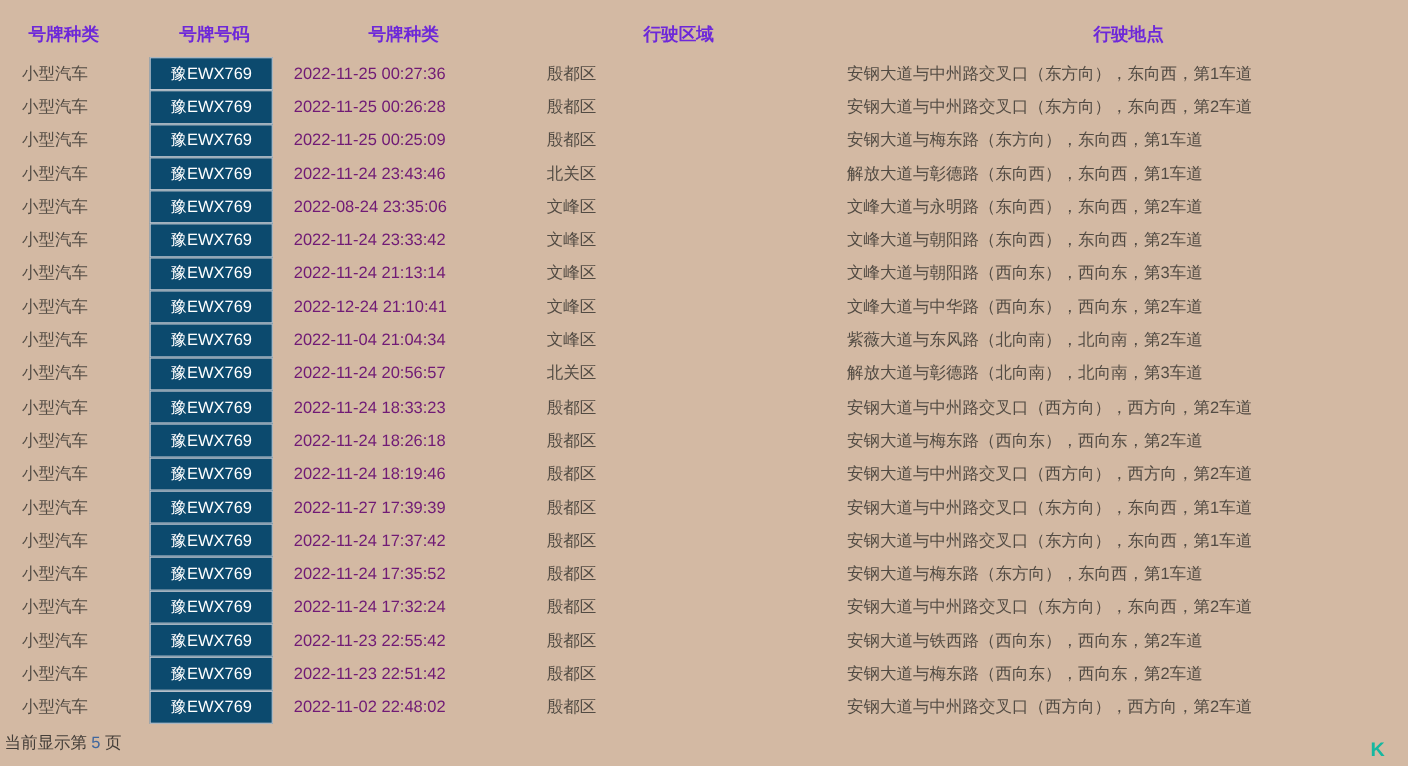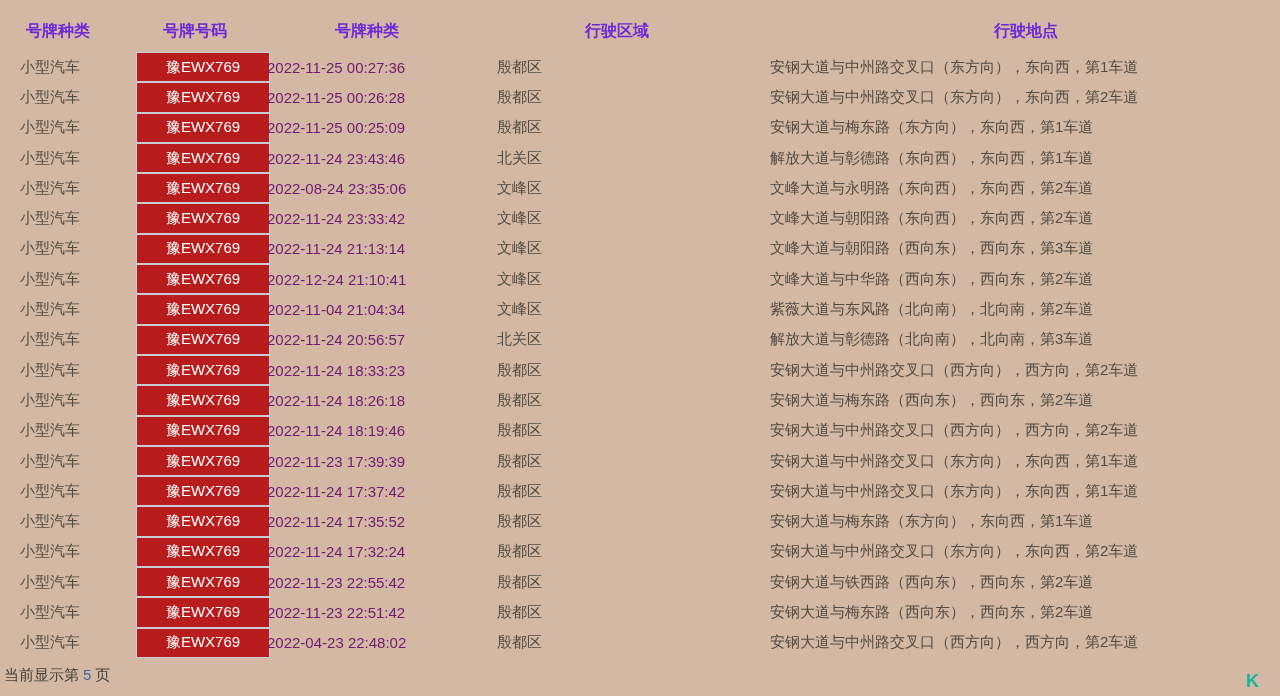--- a/index.html
+++ b/index.html
@@ -24,22 +24,22 @@
 
   
   .row { position:relative; height:30.3px; }
   .cell {
     position:absolute; top:0; bottom:0;
     display:flex; align-items:center;
     font-size:15px; color:#524b43; white-space:nowrap;
   }
   .cell.type     { left:20px; }
   .cell.plate {
-    left:136px; width:134px; box-sizing:border-box;
-    background:#b91c1c; border:1px solid #c8ccd4;
+    left:136px; width:112px; box-sizing:border-box;
+    background:#0c4a6e; border:1px solid #c8ccd4;
     color:#ffffff; justify-content:center;
   }
   .cell.time     { left:267px; color:#701a75; }
   .cell.district { left:497px; }
   .cell.location { left:770px; }
 
   
   .footer {
     position:absolute; left:4px; top:666px;
     font-size:15px; color:#443e39; white-space:nowrap;
@@ -167,21 +167,21 @@
       <span class="cell type">小型汽车</span>
       <span class="cell plate">豫EWX769</span>
       <span class="cell time">2022-11-24 18:19:46</span>
       <span class="cell district">殷都区</span>
       <span class="cell location">安钢大道与中州路交叉口（西方向），西方向，第2车道</span>
     </div>
 
     <div class="row">
       <span class="cell type">小型汽车</span>
       <span class="cell plate">豫EWX769</span>
-      <span class="cell time">2022-11-23 17:39:39</span>
+      <span class="cell time">2022-11-27 17:39:39</span>
       <span class="cell district">殷都区</span>
       <span class="cell location">安钢大道与中州路交叉口（东方向），东向西，第1车道</span>
     </div>
 
     <div class="row">
       <span class="cell type">小型汽车</span>
       <span class="cell plate">豫EWX769</span>
       <span class="cell time">2022-11-24 17:37:42</span>
       <span class="cell district">殷都区</span>
       <span class="cell location">安钢大道与中州路交叉口（东方向），东向西，第1车道</span>
@@ -215,21 +215,21 @@
       <span class="cell type">小型汽车</span>
       <span class="cell plate">豫EWX769</span>
       <span class="cell time">2022-11-23 22:51:42</span>
       <span class="cell district">殷都区</span>
       <span class="cell location">安钢大道与梅东路（西向东），西向东，第2车道</span>
     </div>
 
     <div class="row">
       <span class="cell type">小型汽车</span>
       <span class="cell plate">豫EWX769</span>
-      <span class="cell time">2022-04-23 22:48:02</span>
+      <span class="cell time">2022-11-02 22:48:02</span>
       <span class="cell district">殷都区</span>
       <span class="cell location">安钢大道与中州路交叉口（西方向），西方向，第2车道</span>
     </div>
   </div>
 
   <div class="footer"><span>当前显示第</span><span class="page-num">5</span><span>页</span></div>
 
   <div class="brand-logo">K</div>
 
 </div>

